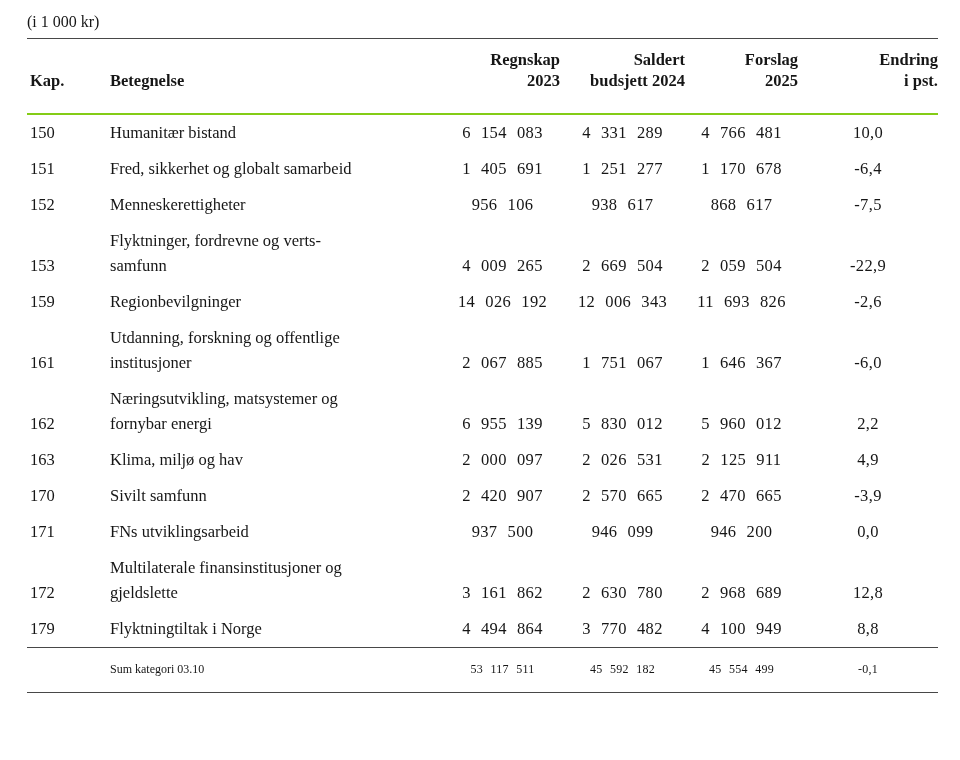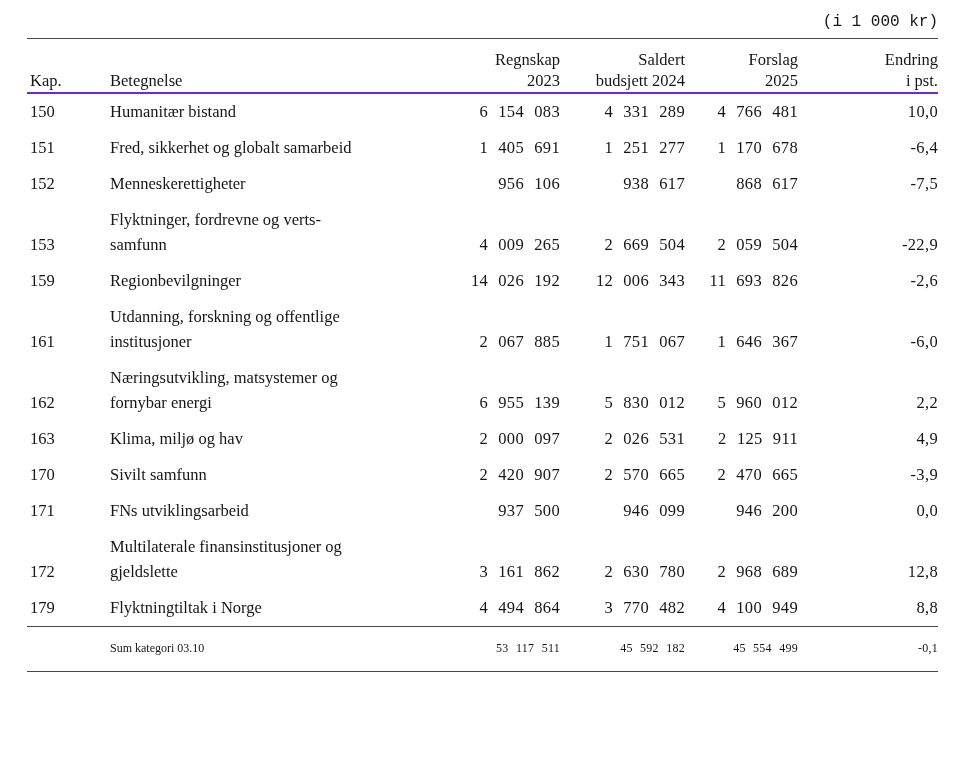--- a/index.html
+++ b/index.html
@@ -12,60 +12,59 @@
     height: 760px;
     font-family: "Liberation Serif", "DejaVu Serif", serif;
     color: #161616;
     overflow: hidden;
   }
   .page {
     padding: 12px 0 0 27px;
   }
   .unit-note {
     width: 911px;
-    text-align: right;
+    text-align: left;
     font-size: 16px;
     line-height: 20px;
     margin-bottom: 6px;
-    font-family: Liberation Mono, monospace;
   }
   table.budget {
     width: 911px;
     border-collapse: collapse;
     table-layout: fixed;
   }
   col.c-kap       { width: 83px; }
   col.c-betegn    { width: 335px; }
   col.c-regnskap  { width: 115px; }
   col.c-saldert   { width: 125px; }
   col.c-forslag   { width: 113px; }
   col.c-endring   { width: 140px; }
 
   thead th {
-    font-weight: 400;
+    font-weight: 700;
     font-size: 16.5px;
     line-height: 21px;
     text-align: left;
     vertical-align: bottom;
     border-top: 1.5px solid #474747;
-    border-bottom: 2px solid #6d28d9;
-    padding: 10px 0 1px 0;
+    border-bottom: 2px solid #84cc16;
+    padding: 10px 0 22px 0;
     white-space: pre-line;
   }
   thead th.num { text-align: right; }
   th.pad-left, td.pad-left { padding-left: 3px; }
 
   tbody td {
     font-size: 16.5px;
     line-height: 25px;
     vertical-align: bottom;
     padding: 5px 0 6px 0;
   }
   td.num {
-    text-align: right;
+    text-align: center;
     word-spacing: 0.35em;
     letter-spacing: 0.02em;
   }
   td.desc { white-space: pre-line; }
 
   tfoot td {
     font-size: 12px;
     line-height: 25px;
     vertical-align: bottom;
     border-top: 1.5px solid #474747;

